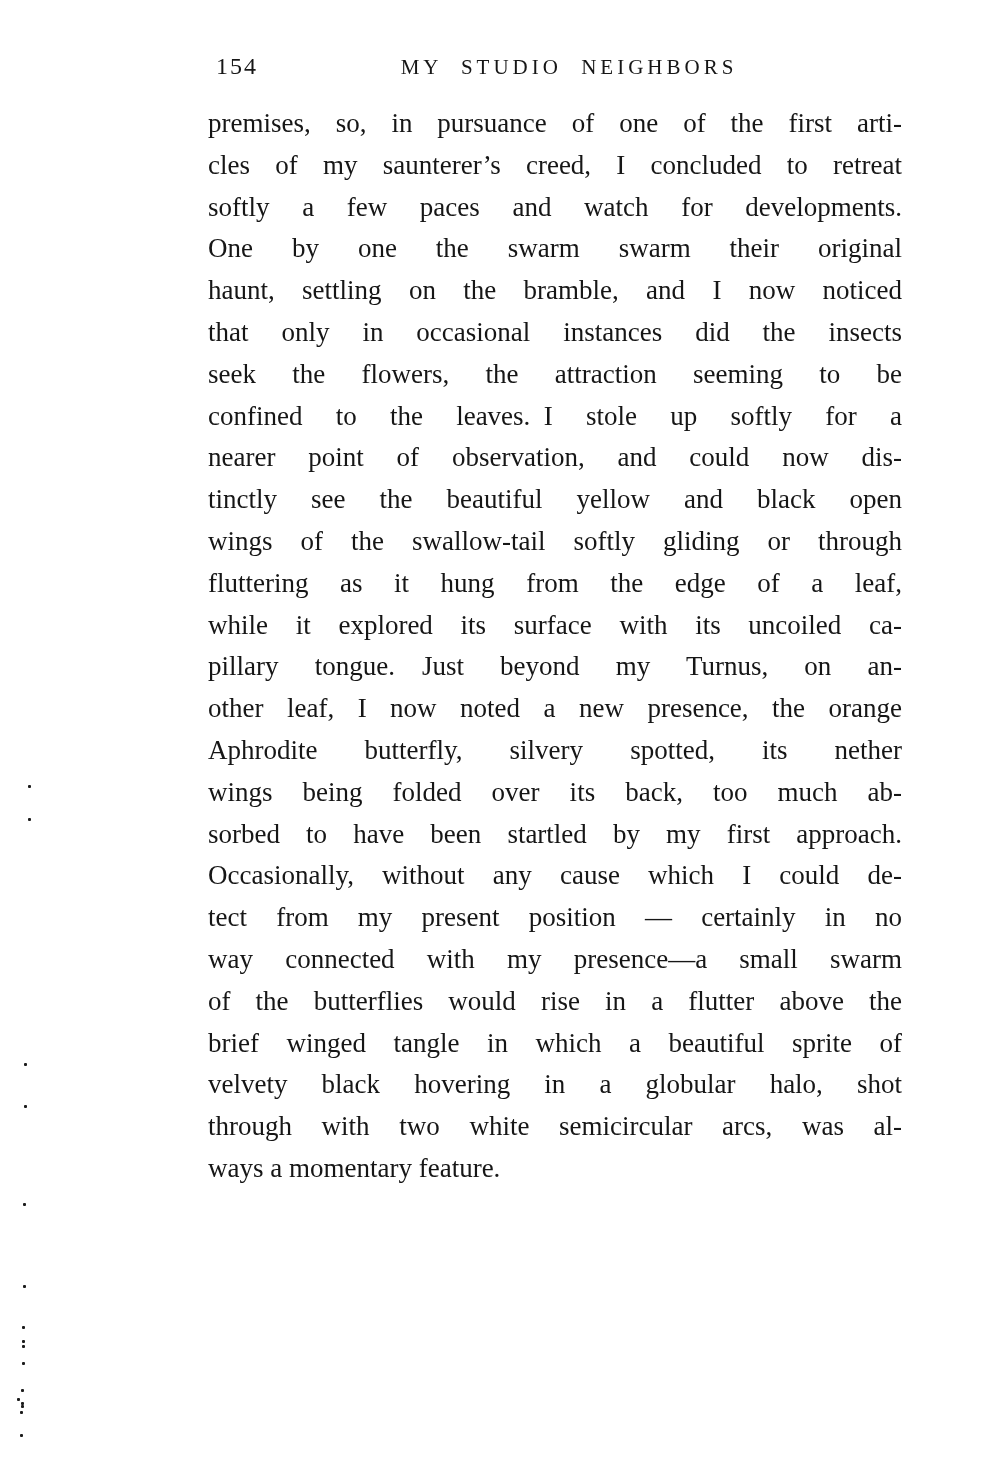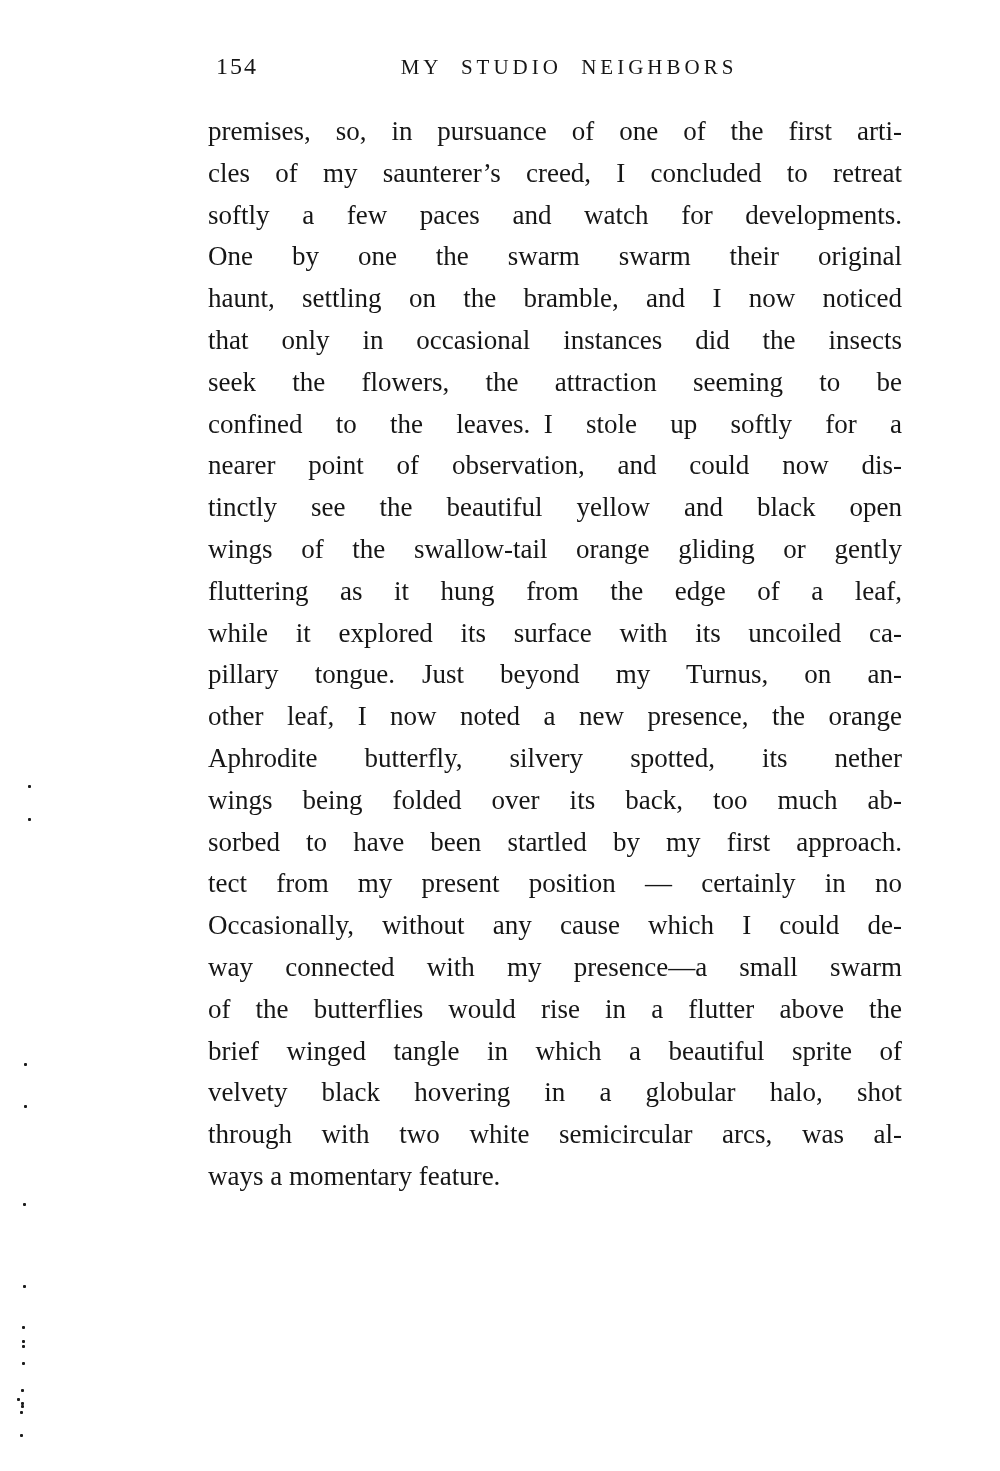--- a/index.html
+++ b/index.html
@@ -25,21 +25,20 @@
     font-size: 21px;
     letter-spacing: 4px;
     word-spacing: 10px;
   }
   .text-block {
     position: absolute;
     left: 208px; top: 103px;
     width: 694px;
     font-size: 27px;
     line-height: 41.8px;
-    margin-top: 8px;
   }
   .line {
     text-align: justify;
     text-align-last: justify;
   }
   .line.last-line {
     text-align-last: left;
   }
   .italic { }
   .speckle {
@@ -59,30 +58,30 @@
   <div class="line">premises, so, in pursuance of one of the first arti-</div>
   <div class="line">cles of my saunterer’s creed, I concluded to retreat</div>
   <div class="line">softly a few paces and watch for developments.</div>
   <div class="line">One by one the swarm swarm their original</div>
   <div class="line">haunt, settling on the bramble, and I now noticed</div>
   <div class="line">that only in occasional instances did the insects</div>
   <div class="line">seek the flowers, the attraction seeming to be</div>
   <div class="line">confined to the leaves. I stole up softly for a</div>
   <div class="line">nearer point of observation, and could now dis-</div>
   <div class="line">tinctly see the beautiful yellow and black open</div>
-  <div class="line">wings of the swallow-tail orange gliding or gently</div>
+  <div class="line">wings of the swallow-tail softly gliding or through</div>
   <div class="line">fluttering as it hung from the edge of a leaf,</div>
   <div class="line">while it explored its surface with its uncoiled ca-</div>
   <div class="line"><span>pillary tongue. Just beyond my </span><span class="italic">Turnus</span><span>, on an-</span></div>
   <div class="line">other leaf, I now noted a new presence, the orange</div>
   <div class="line">Aphrodite butterfly, silvery spotted, its nether</div>
   <div class="line">wings being folded over its back, too much ab-</div>
   <div class="line">sorbed to have been startled by my first approach.</div>
+  <div class="line">Occasionally, without any cause which I could de-</div>
   <div class="line">tect from my present position — certainly in no</div>
-  <div class="line">Occasionally, without any cause which I could de-</div>
   <div class="line">way connected with my presence—a small swarm</div>
   <div class="line">of the butterflies would rise in a flutter above the</div>
   <div class="line">brief winged tangle in which a beautiful sprite of</div>
   <div class="line">velvety black hovering in a globular halo, shot</div>
   <div class="line">through with two white semicircular arcs, was al-</div>
   <div class="line last-line">ways a momentary feature.</div>
 </div>
 
 <div class="speckle" style="left: 28px; top: 785px;"></div>
 <div class="speckle" style="left: 28px; top: 818px;"></div>

